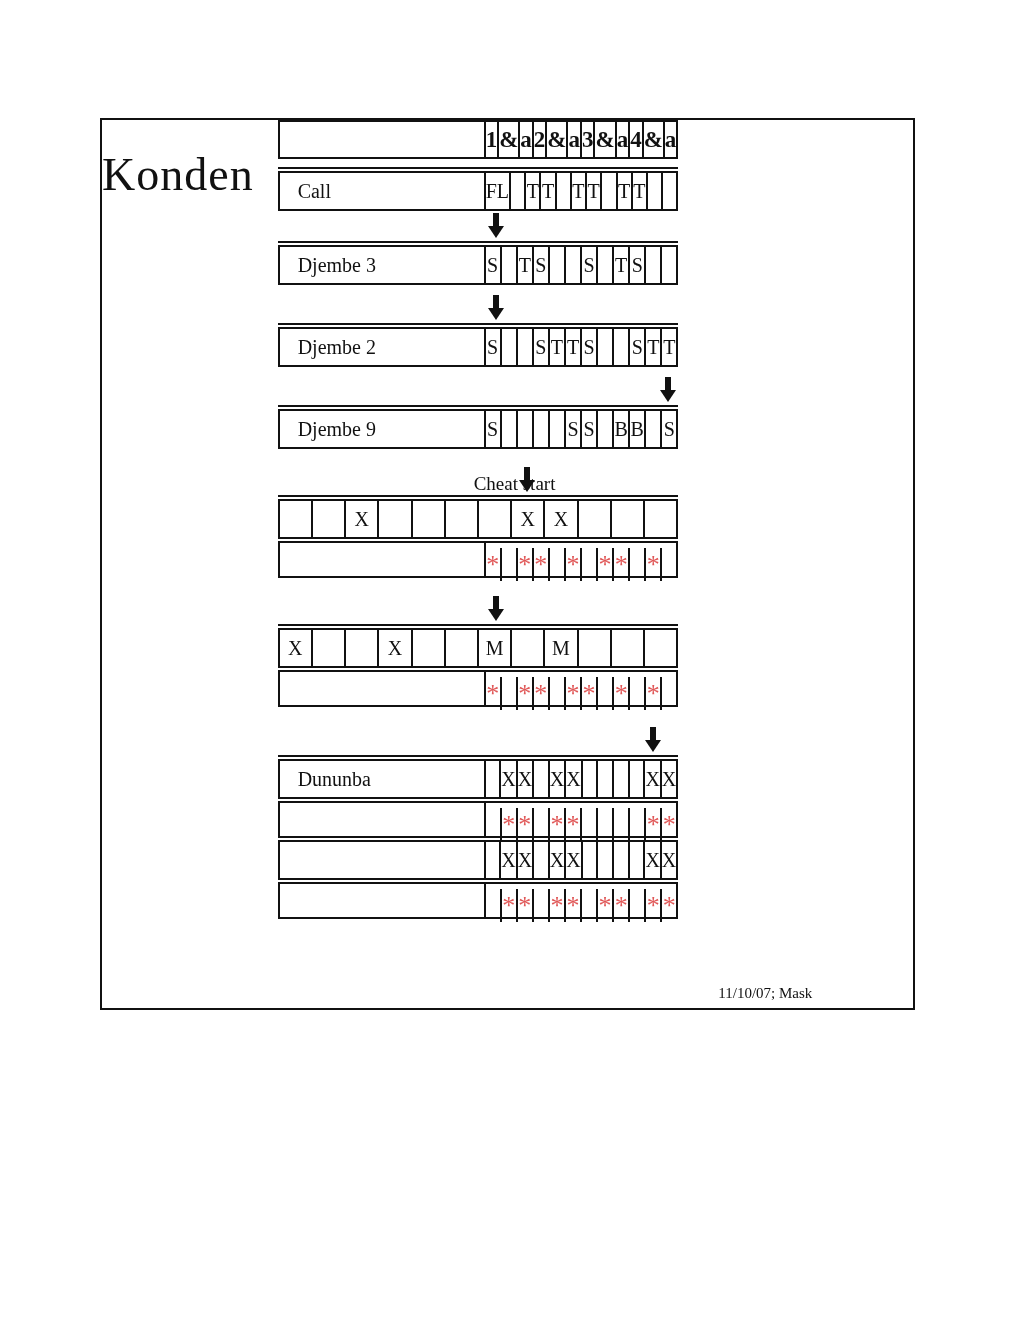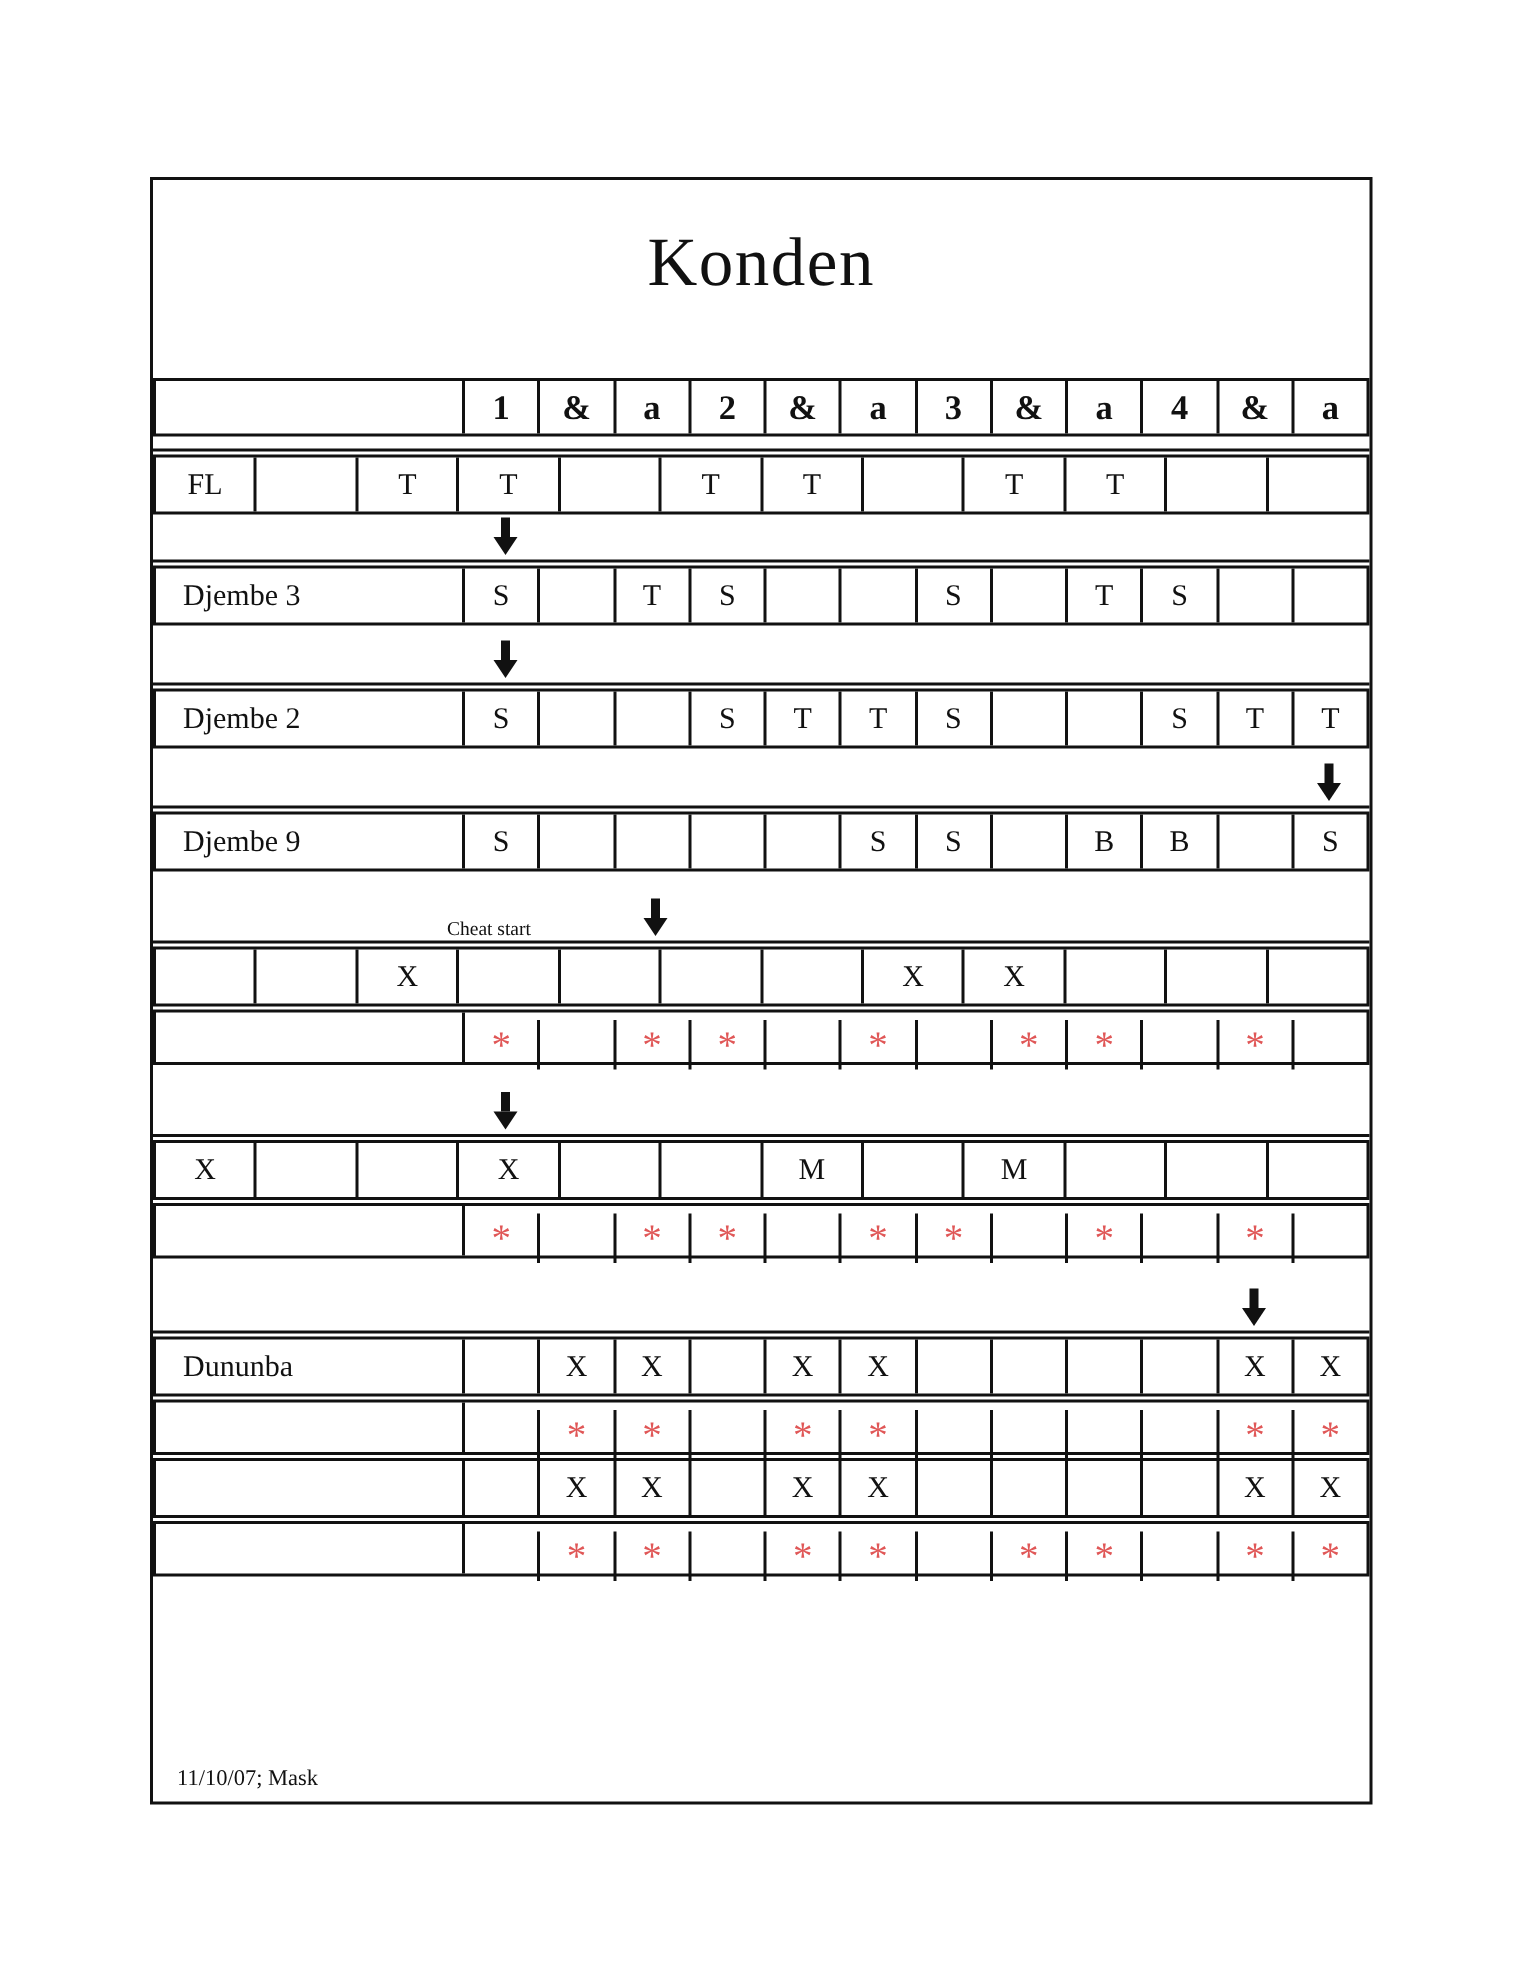--- a/index.html
+++ b/index.html
@@ -2,22 +2,22 @@
 <html><head>
 <meta charset="utf-8">
 <style>
   html,body { margin:0; padding:0; background:#ffffff; }
   * { box-sizing:border-box; }
   .page {
     position:relative; width:1024px; height:1325px; background:#ffffff;
     font-family:"Liberation Serif", serif; color:#111;
   }
   .sheet {
-    position:absolute; left:100px; top:118px; width:815px; height:1085px;
-    border:2px solid #111; display:flex; flex-direction:column; background:#fff;
+    position:absolute; left:100px; top:118px; width:815px; height:892px;
+    border:2px solid #111; display:flex; flex-direction:row; background:#fff;gap:24px;
   }
   .band { margin-bottom:2px; flex:0 0 auto; }
   .title-band {
     height:130px; display:flex; justify-content:center; align-items:center;
     padding-bottom:22px; font-size:46px; letter-spacing:1px;
   }
   #bands { display:flex; flex-direction:column; }
   .band.header { height:39px; border:2px solid #111; display:flex; }
   .band.spacer { height:8px; border-bottom:2px solid #111; }
   .band.grid  { height:40px; border:2px solid #111; display:flex; }
@@ -38,21 +38,21 @@
   .cell.star { font-size:26px; line-height:1; transform:translateY(5px); }
   .down-arrow { position:absolute; bottom:3px; width:16px; transform:translateX(-50%); }
   .down-arrow::before {
     content:''; display:block; margin:0 auto; width:6px; height:13px; background:#111;
   }
   .down-arrow::after {
     content:''; display:block; width:0; height:0; margin:0 auto;
     border-left:8px solid transparent; border-right:8px solid transparent;
     border-top:12px solid #111;
   }
-  .cheat-note { position:absolute; left:196px; bottom:0px; font-size:13px; }
+  .cheat-note { position:absolute; left:196px; bottom:0px; font-size:19px; }
   .bottom-band { flex:1 1 auto; position:relative; margin-bottom:0; }
   .footer-note { position:absolute; left:16px; bottom:6px; font-size:15px;margin-top:12px; }
 </style>
 </head>
 <body>
 
 <div class="page">
   <div class="sheet">
     <div class="band title-band">
       <span>Konden</span>
@@ -70,20 +70,21 @@
             <div class="cell beat">3</div>
             <div class="cell beat">&amp;</div>
             <div class="cell beat">a</div>
             <div class="cell beat">4</div>
             <div class="cell beat">&amp;</div>
             <div class="cell beat">a</div>
           </div>
         </div>
         <div class="band spacer"></div>
         <div class="band grid">
+          <div class="label-cell">Call</div>
           <div class="cells">
             <div class="cell">FL</div>
             <div class="cell"></div>
             <div class="cell">T</div>
             <div class="cell">T</div>
             <div class="cell"></div>
             <div class="cell">T</div>
             <div class="cell">T</div>
             <div class="cell"></div>
             <div class="cell">T</div>

